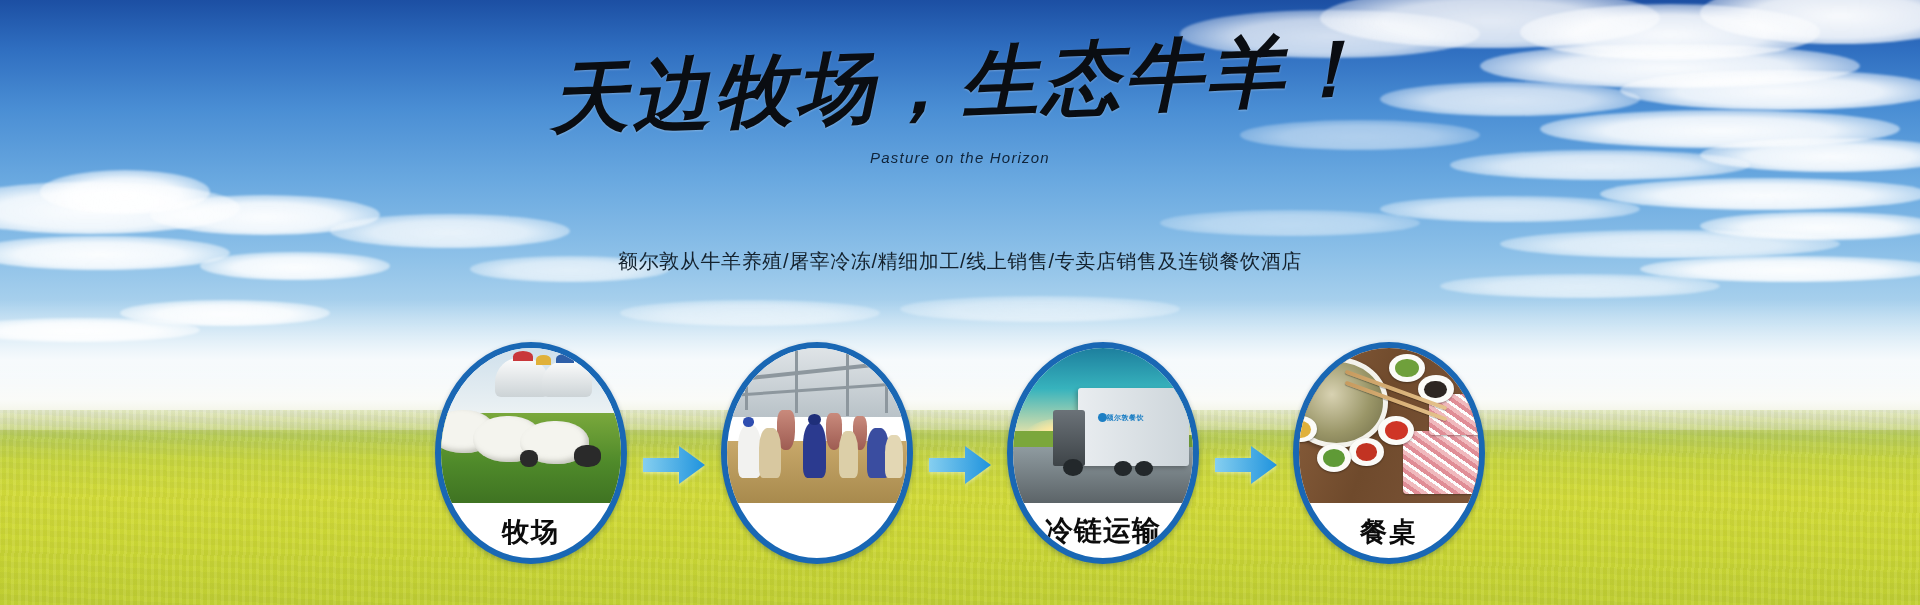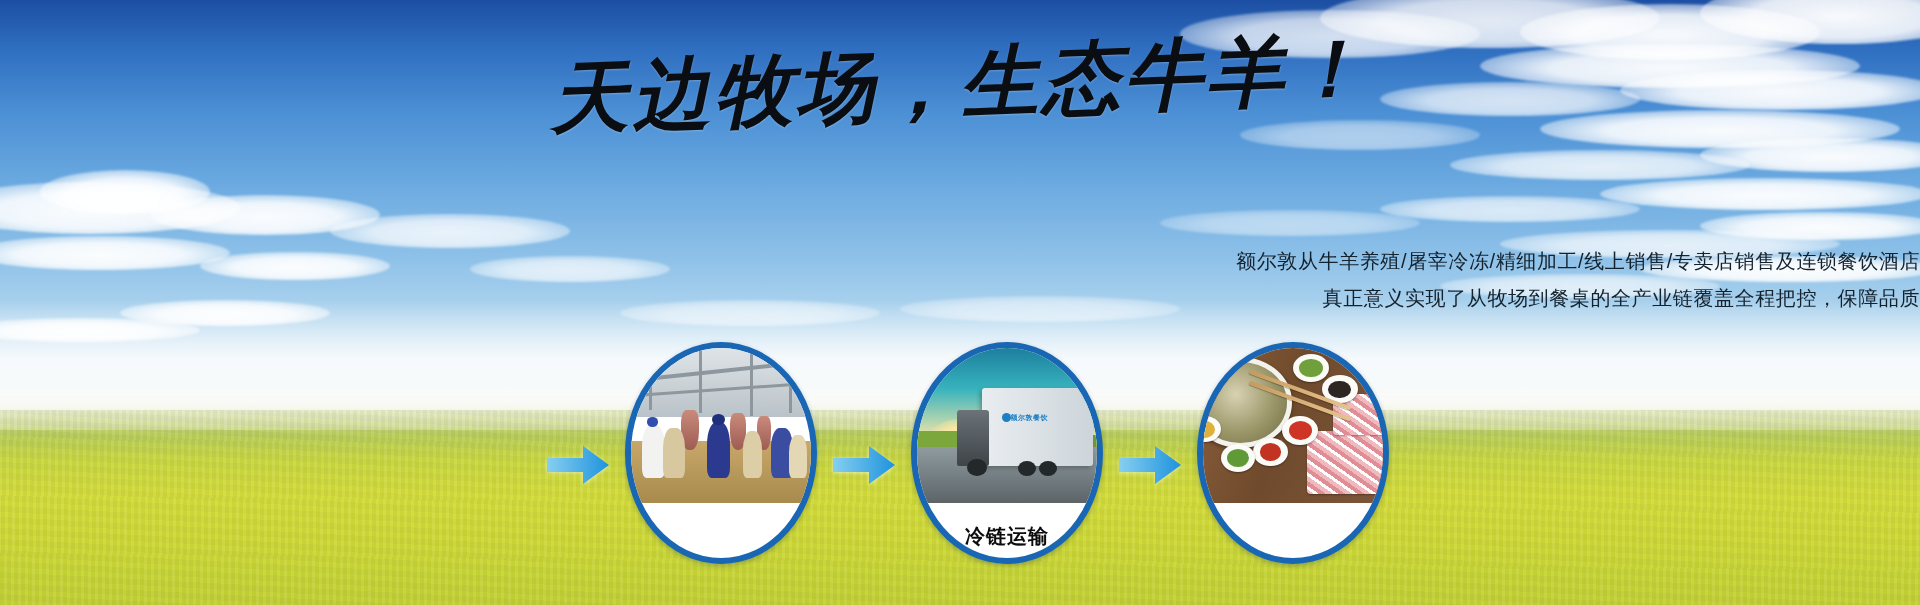--- a/index.html
+++ b/index.html
@@ -68,21 +68,21 @@
   .en-1{font-size:15px;letter-spacing:1.2px;line-height:19px;font-style:italic;}
   .en-2{font-size:15px;letter-spacing:1.2px;line-height:19px;font-style:italic;margin-right:62px;}
 
   .green-head{
     position:absolute;left:0;top:196px;width:1920px;text-align:center;
     font-size:34px;font-weight:700;letter-spacing:3px;
     color:#13a03c;
     text-shadow:0 1px 1px rgba(255,255,255,.6);
   }
   .desc{
-    position:absolute;left:0;width:1920px;text-align:right;
+    position:absolute;left:0;width:1920px;text-align:center;
     font-size:20px;color:#14222e;letter-spacing:.6px;
   }
   .desc-1{top:248px;}
   .desc-2{top:285px;}
 
   
   .flow{
     position:absolute;left:0;top:340px;width:1920px;height:225px;
     display:flex;align-items:center;justify-content:center;
   }
@@ -97,21 +97,21 @@
   }
   .node-photo{
     position:absolute;left:0;top:0;width:100%;height:74%;
     overflow:hidden;
   }
   .node-label{
     position:absolute;left:0;bottom:8px;width:100%;
     text-align:center;color:#0c0c0c;
     font-size:27px;font-weight:700;letter-spacing:2px;
   }
-  .node-label.sm{font-size:20px;letter-spacing:1px;}
+  .node-label.sm{font-size:28px;letter-spacing:1px;}
 
   .arrow{
     flex:0 0 auto;width:66px;height:50px;position:relative;
     margin:0 14px;align-self:center;
     transform:translateY(12px);
   }
   .arrow svg{display:block;width:66px;height:50px;
     filter:drop-shadow(0 1px 2px rgba(255,255,255,.55));}
 
   
@@ -209,29 +209,50 @@
 
     <div class="haze" style="top:300px;height:110px;opacity:.9;"></div>
     <div class="haze" style="top:360px;height:70px;opacity:.55;"></div>
 
     <div class="field-tex" style="top:410px;height:195px;"></div>
   </div>
 
   <div class="calligraphy">天边牧场，生态牛羊！</div>
 
   <div class="en-lines">
+    <div class="en-1">Pasture on the Horizon</div>
   </div>
 
 
   <div class="desc desc-1">额尔敦从牛羊养殖/屠宰冷冻/精细加工/线上销售/专卖店销售及连锁餐饮酒店</div>
 
-  <div class="desc desc-2">真正意义实现了从牧场到餐桌的全产业链覆盖全程把控，保障品质</div>
 
   <div class="flow">
 
+    <div class="node">
+      <div class="node-photo">
+        <div class="ph">
+          <div class="p-sky"></div>
+          <div class="p-grass"></div>
+
+          <div class="yurt" style="left:30%;top:6%;width:30%;height:26%;"></div>
+          <div class="yurt" style="left:56%;top:8%;width:28%;height:24%;"></div>
+          <div class="yurt-top" style="left:40%;top:2%;width:11%;height:7%;"></div>
+          <div class="yurt-top" style="left:64%;top:4%;width:10%;height:6%;background:#2f5fa8;"></div>
+          <div class="yurt-top" style="left:53%;top:5%;width:8%;height:6%;background:#e0b13a;"></div>
+
+          <div class="sheep" style="left:-6%;top:40%;width:36%;height:28%;"></div>
+          <div class="sheep" style="left:18%;top:44%;width:38%;height:30%;"></div>
+          <div class="sheep" style="left:44%;top:47%;width:38%;height:28%;"></div>
+          <div class="sheep-head" style="left:74%;top:63%;width:15%;height:14%;"></div>
+          <div class="sheep-head" style="left:44%;top:66%;width:10%;height:11%;"></div>
+        </div>
+      </div>
+      <div class="node-label">牧场</div>
+    </div>
 
     <div class="arrow">
       <svg viewBox="0 0 66 50">
         <defs>
           <linearGradient id="ag1" x1="0" y1="0" x2="1" y2="0">
             <stop offset="0%" stop-color="#86cff0"></stop>
               <stop offset="100%" stop-color="#1f93dd"></stop>
           </linearGradient>
         </defs>
         <path d="M2 18 H38 V6 L64 25 L38 44 V32 H2 Z" fill="url(#ag1)"></path>
@@ -330,16 +351,17 @@
           <div class="bowl" style="left:10%;top:62%;width:19%;height:18%;">
               <i style="background:#5f9a36;"></i>
             </div>
           <div class="bowl" style="left:-8%;top:44%;width:18%;height:17%;">
               <i style="background:#e0b13a;"></i>
             </div>
           <div class="chop" style="left:24%;top:26%;width:60%;transform:rotate(20deg);"></div>
           <div class="chop" style="left:24%;top:33%;width:60%;transform:rotate(20deg);"></div>
         </div>
       </div>
+      <div class="node-label">餐桌</div>
     </div>
 
   </div>
 </div>
 
 </body></html>

